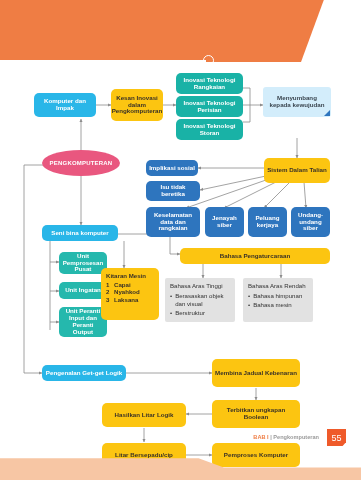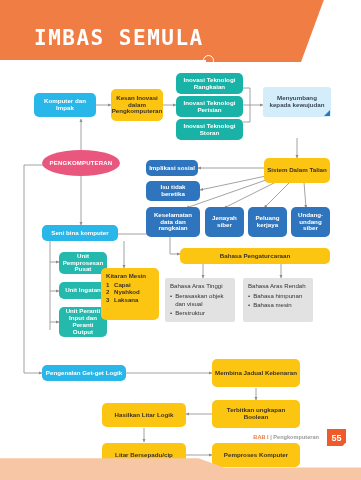--- a/index.html
+++ b/index.html
@@ -49,21 +49,21 @@
     clip-path:polygon(0 22%, 55% 22%, 62% 55%, 100% 55%, 100% 100%, 0 100%);
   }
   .ftr-note{
     position:absolute;right:42px;bottom:40px;
     font-size:5.6px;font-weight:700;color:#9a9a9a;white-space:nowrap;
   }
   .ftr-note b{color:#ef7d44;}
   .pg{
     position:absolute;right:15px;bottom:34px;
     width:19px;height:17px;background:#ef5a2a;color:#fff;
-    font-size:9px;font-weight:700;
+    font-size:9px;font-weight:400;
     display:flex;align-items:center;justify-content:center;
     clip-path:polygon(0 0, 100% 0, 100% 78%, 82% 100%, 0 100%);
   }
 
   
   .node{
     position:absolute;box-sizing:border-box;
     display:flex;align-items:center;justify-content:center;
     text-align:center;border-radius:5px;
     line-height:1.12;
@@ -112,21 +112,20 @@
   svg.wires{position:absolute;left:0;top:0;width:361px;height:480px;pointer-events:none;}
 </style>
 </head>
 <body>
 
 <div id="page">
 
   <div class="hdr">
     <div class="hdr-notch"></div>
   </div>
-  <div class="hdr-title">IMBAS SEMULA</div>
   <div class="hdr-rule"></div>
   <div class="hdr-circ"></div>
 
   <svg class="wires" viewBox="0 0 361 480">
     <defs>
       <marker id="ah" markerWidth="5" markerHeight="5" refX="4" refY="2.5" orient="auto">
         <path d="M0,0.5 L4.2,2.5 L0,4.5 z" fill="#8c8c8c"></path>
       </marker>
     </defs>
     <g stroke="#8c8c8c" stroke-width="0.8" fill="none">

